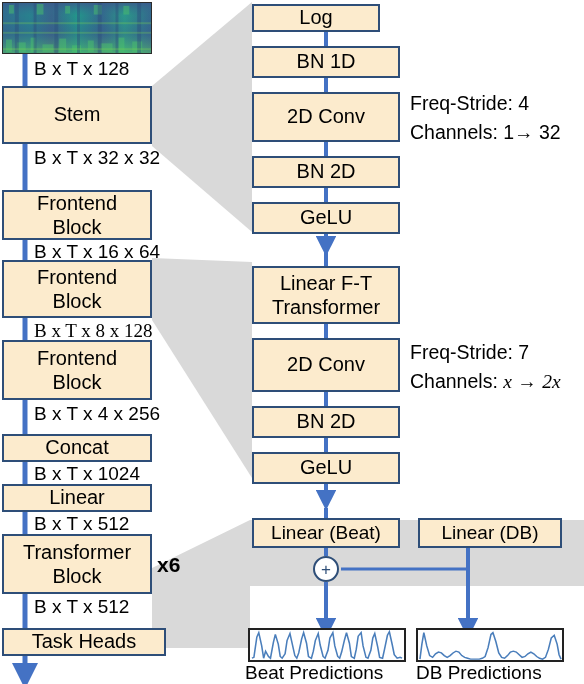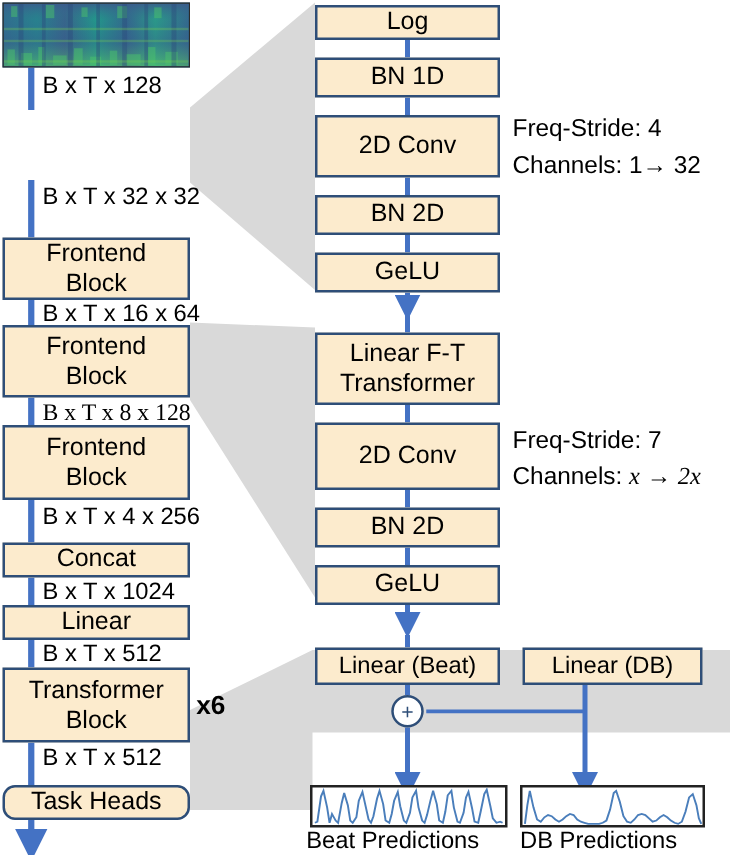--- a/index.html
+++ b/index.html
@@ -164,20 +164,23 @@
         <rect x="136" y="0" width="4" height="52"></rect>
       </g>
       <g opacity="0.3" fill="#7ad151">
         <rect x="0" y="20" width="150" height="2"></rect>
           <rect x="0" y="30" width="150" height="2"></rect>
         <rect x="0" y="47" width="150" height="2"></rect>
       </g>
     </svg>
   </div>
 
+  <div class="box" style="left:2px;top:86px;width:150px;height:58px;">
+    <span>Stem</span>
+  </div>
 
   <div class="box two" style="left:2px;top:190px;width:150px;height:50px;flex-direction:column;">
     <span>Frontend</span>
     <span>Block</span>
   </div>
 
   <div class="box two" style="left:2px;top:260px;width:150px;height:58px;flex-direction:column;">
     <span>Frontend</span>
     <span>Block</span>
   </div>
@@ -193,36 +196,36 @@
 
   <div class="box" style="left:2px;top:484px;width:150px;height:28px;">
     <span>Linear</span>
   </div>
 
   <div class="box two" style="left:2px;top:534px;width:150px;height:60px;flex-direction:column;">
     <span>Transformer</span>
     <span>Block</span>
   </div>
 
-  <div class="box" style="left:2px;top:628px;width:150px;height:28px;border-radius:10px;">
+  <div class="box" style="left:2px;top:628px;width:164px;height:28px;">
     <span>Task Heads</span>
   </div>
 
   <div class="note bold" style="left:157px;top:553px;font-size:21px;text-align:center;">x6</div>
 
   <div class="lbl" style="left:34px;top:58px;">B x T x 128</div>
   <div class="lbl" style="left:34px;top:147px;">B x T x 32 x 32</div>
   <div class="lbl" style="left:34px;top:241px;">B x T x 16 x 64</div>
   <div class="lbl" style="left:34px;top:320px;font-family:Liberation Serif, serif;">B x T x 8 x 128</div>
   <div class="lbl" style="left:34px;top:403px;">B x T x 4 x 256</div>
   <div class="lbl" style="left:34px;top:463px;">B x T x 1024</div>
   <div class="lbl" style="left:34px;top:513px;">B x T x 512</div>
   <div class="lbl" style="left:34px;top:596px;">B x T x 512</div>
 
-  <div class="box" style="left:252px;top:4px;width:148px;height:28px;">
+  <div class="box" style="left:252px;top:4px;width:128px;height:28px;">
     <span>Log</span>
   </div>
   <div class="box" style="left:252px;top:46px;width:148px;height:32px;">
     <span>BN 1D</span>
   </div>
   <div class="box" style="left:252px;top:92px;width:148px;height:50px;">
     <span>2D Conv</span>
   </div>
   <div class="box" style="left:252px;top:156px;width:148px;height:32px;">
     <span>BN 2D</span>

